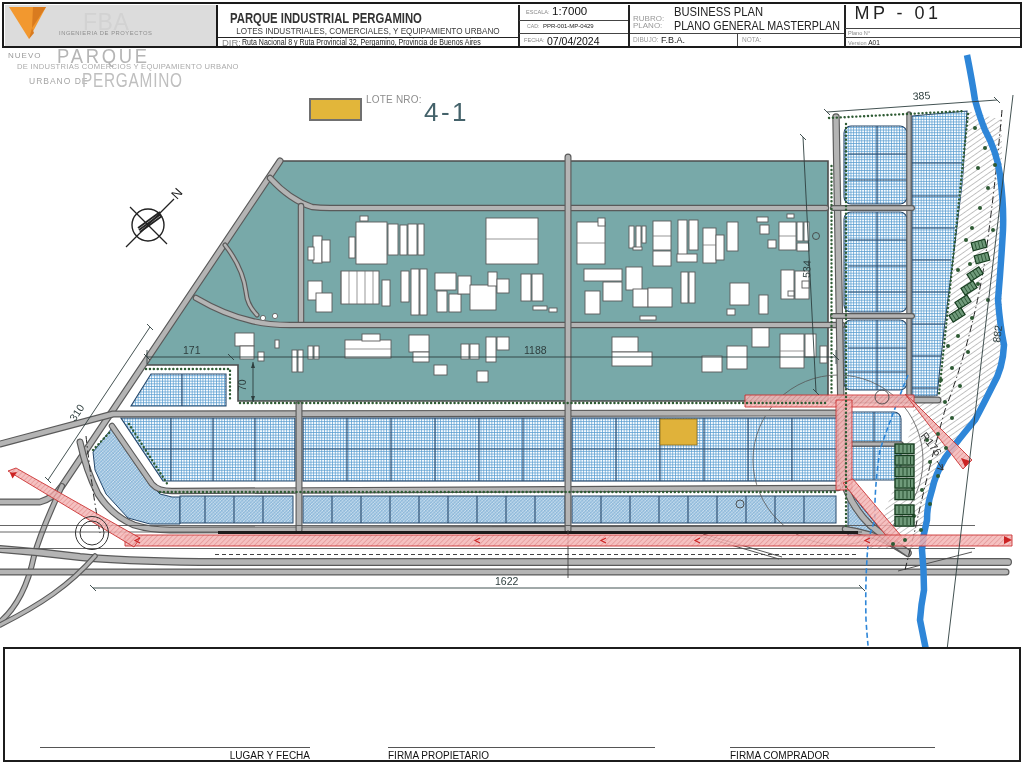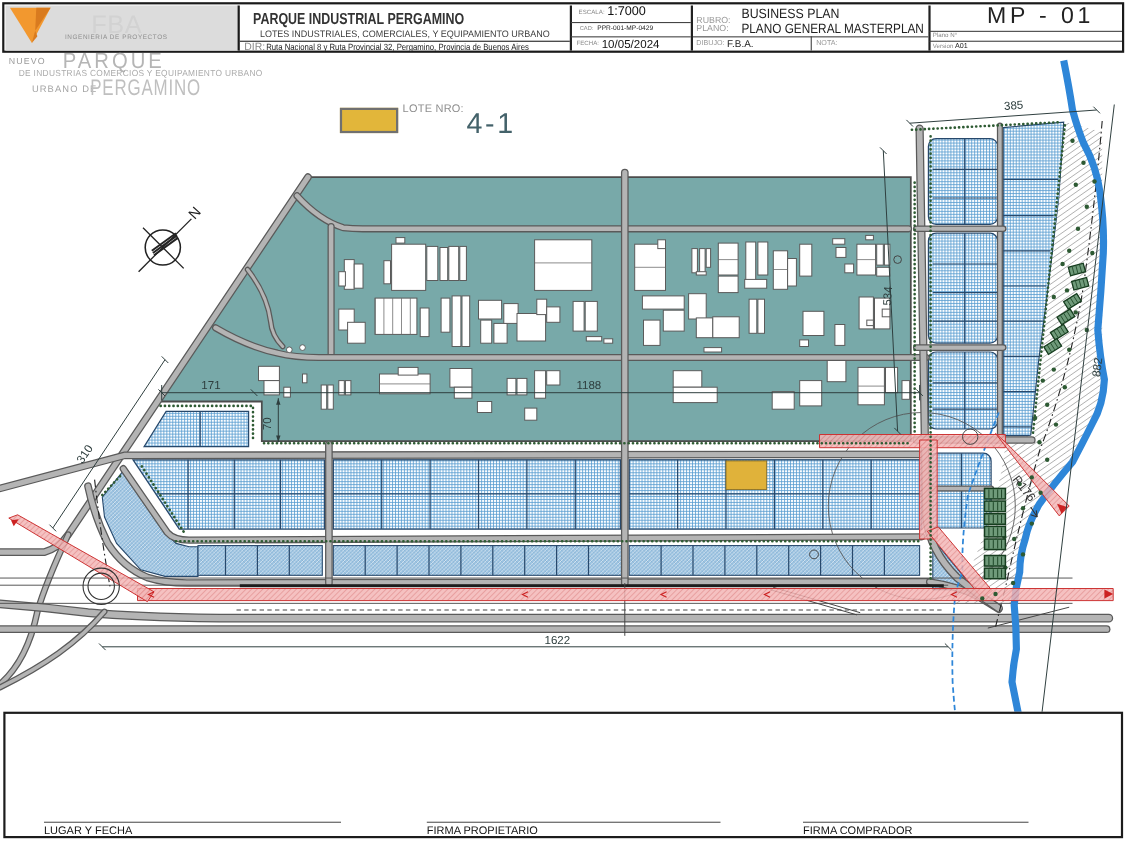--- a/index.html
+++ b/index.html
@@ -424,47 +424,47 @@
 <div class="abs" style="left:222px;top:36.5px;font-size:9.5px;color:#888">DIR:</div>
 <div class="abs" style="left:242px;top:38px;font-size:8.2px;color:#222;transform:scaleX(0.86);transform-origin:0 0;white-space:nowrap">Ruta Nacional 8 y Ruta Provincial 32, Pergamino, Provincia de Buenos Aires</div>
 
 <div class="abs" style="left:519px;top:19.5px;width:109px;height:1px;background:#444"></div>
 <div class="abs" style="left:519px;top:32.5px;width:109px;height:1px;background:#444"></div>
 <div class="abs" style="left:526px;top:9px;font-size:5.6px;color:#888">ESCALA:</div>
 <div class="abs" style="left:552px;top:5px;font-size:11.5px;color:#111">1:7000</div>
 <div class="abs" style="left:527px;top:23px;font-size:5.2px;color:#888">CAD:</div>
 <div class="abs" style="left:543px;top:22.5px;font-size:6px;color:#222">PPR-001-MP-0429</div>
 <div class="abs" style="left:524px;top:37px;font-size:5.6px;color:#888">FECHA:</div>
-<div class="abs" style="left:547px;top:34.5px;font-size:10.5px;color:#111">10/05/2024</div>
+<div class="abs" style="left:547px;top:34.5px;font-size:10.5px;color:#111">07/04/2024</div>
 
 <div class="abs" style="left:629.5px;top:32.5px;width:214px;height:1px;background:#444"></div>
 <div class="abs" style="left:737px;top:32.5px;width:1px;height:13px;background:#444"></div>
 <div class="abs" style="left:633px;top:14px;font-size:8px;color:#999">RUBRO:</div>
 <div class="abs" style="left:674px;top:4.5px;font-size:12.2px;color:#222;transform:scaleX(0.92);transform-origin:0 0">BUSINESS PLAN</div>
 <div class="abs" style="left:633px;top:21px;font-size:8px;color:#999">PLANO:</div>
 <div class="abs" style="left:674px;top:18.5px;font-size:12.2px;color:#222;transform:scaleX(0.88);transform-origin:0 0;white-space:nowrap">PLANO GENERAL MASTERPLAN</div>
 <div class="abs" style="left:633px;top:36px;font-size:6.5px;color:#999">DIBUJO:</div>
 <div class="abs" style="left:661px;top:34.5px;font-size:9px;color:#222">F.B.A.</div>
 <div class="abs" style="left:742px;top:36px;font-size:6.5px;color:#999">NOTA:</div>
 
 <div class="abs" style="left:845px;top:27.5px;width:175px;height:1px;background:#444"></div>
 <div class="abs" style="left:845px;top:36.5px;width:175px;height:1px;background:#444"></div>
-<div class="abs" style="left:876px;top:2.5px;width:140px;font-size:21px;color:#222;text-align:center;letter-spacing:3.5px">MP - 01</div>
+<div class="abs" style="left:828px;top:2.5px;width:140px;font-size:18px;color:#222;text-align:center;letter-spacing:3.5px">MP - 01</div>
 <div class="abs" style="left:848px;top:29.5px;font-size:5.6px;color:#888">Plano N°</div>
 <div class="abs" style="left:848px;top:39px;font-size:5.6px;color:#888">Version <span style="color:#222;font-size:6.5px">A01</span></div>
 
 <div class="abs" style="left:8px;top:51px;font-size:8px;color:#9a9a9a;letter-spacing:1px">NUEVO</div>
 <div class="abs" style="left:57px;top:45px;font-size:20px;color:#b5b5b5;letter-spacing:3px;transform:scaleX(0.92);transform-origin:0 0">PARQUE</div>
 <div class="abs" style="left:17px;top:61.5px;font-size:8px;color:#ababab;letter-spacing:0.3px;transform:scaleX(0.95);transform-origin:0 0;white-space:nowrap">DE INDUSTRIAS COMERCIOS Y EQUIPAMIENTO URBANO</div>
 <div class="abs" style="left:29px;top:76px;font-size:8.5px;color:#a5a5a5;letter-spacing:1px">URBANO DE</div>
 <div class="abs" style="left:82px;top:68px;font-size:20.5px;color:#bfbfbf;letter-spacing:1px;transform:scaleX(0.75);transform-origin:0 0">PERGAMINO</div>
 
 <div class="abs" style="left:309px;top:98px;width:53px;height:23px;background:#e2b63a;border:2px solid #707070"></div>
 <div class="abs" style="left:366px;top:94px;font-size:10px;color:#8e8e8e;letter-spacing:0.2px">LOTE NRO:</div>
 <div class="abs" style="left:424px;top:97px;font-size:26px;color:#44626a;letter-spacing:2.5px">4-1</div>
 
 <div class="abs" style="left:3px;top:647px;width:1018px;height:115px;border:2.5px solid #1c1c1c;background:#fff"></div>
 <div class="abs" style="left:40px;top:747px;width:270px;height:1px;background:#555"></div>
 <div class="abs" style="left:388px;top:747px;width:267px;height:1px;background:#555"></div>
 <div class="abs" style="left:730px;top:747px;width:205px;height:1px;background:#555"></div>
-<div class="abs" style="left:40px;top:750px;width:270px;font-size:10px;color:#111;text-align:left">LUGAR Y FECHA</div>
+<div class="abs" style="left:40px;top:750px;width:270px;font-size:10px;color:#111;text-align:right">LUGAR Y FECHA</div>
 <div class="abs" style="left:388px;top:750px;width:267px;font-size:10px;color:#111;">FIRMA PROPIETARIO</div>
 <div class="abs" style="left:730px;top:750px;width:205px;font-size:10px;color:#111;">FIRMA COMPRADOR</div>
 
 </body></html>

